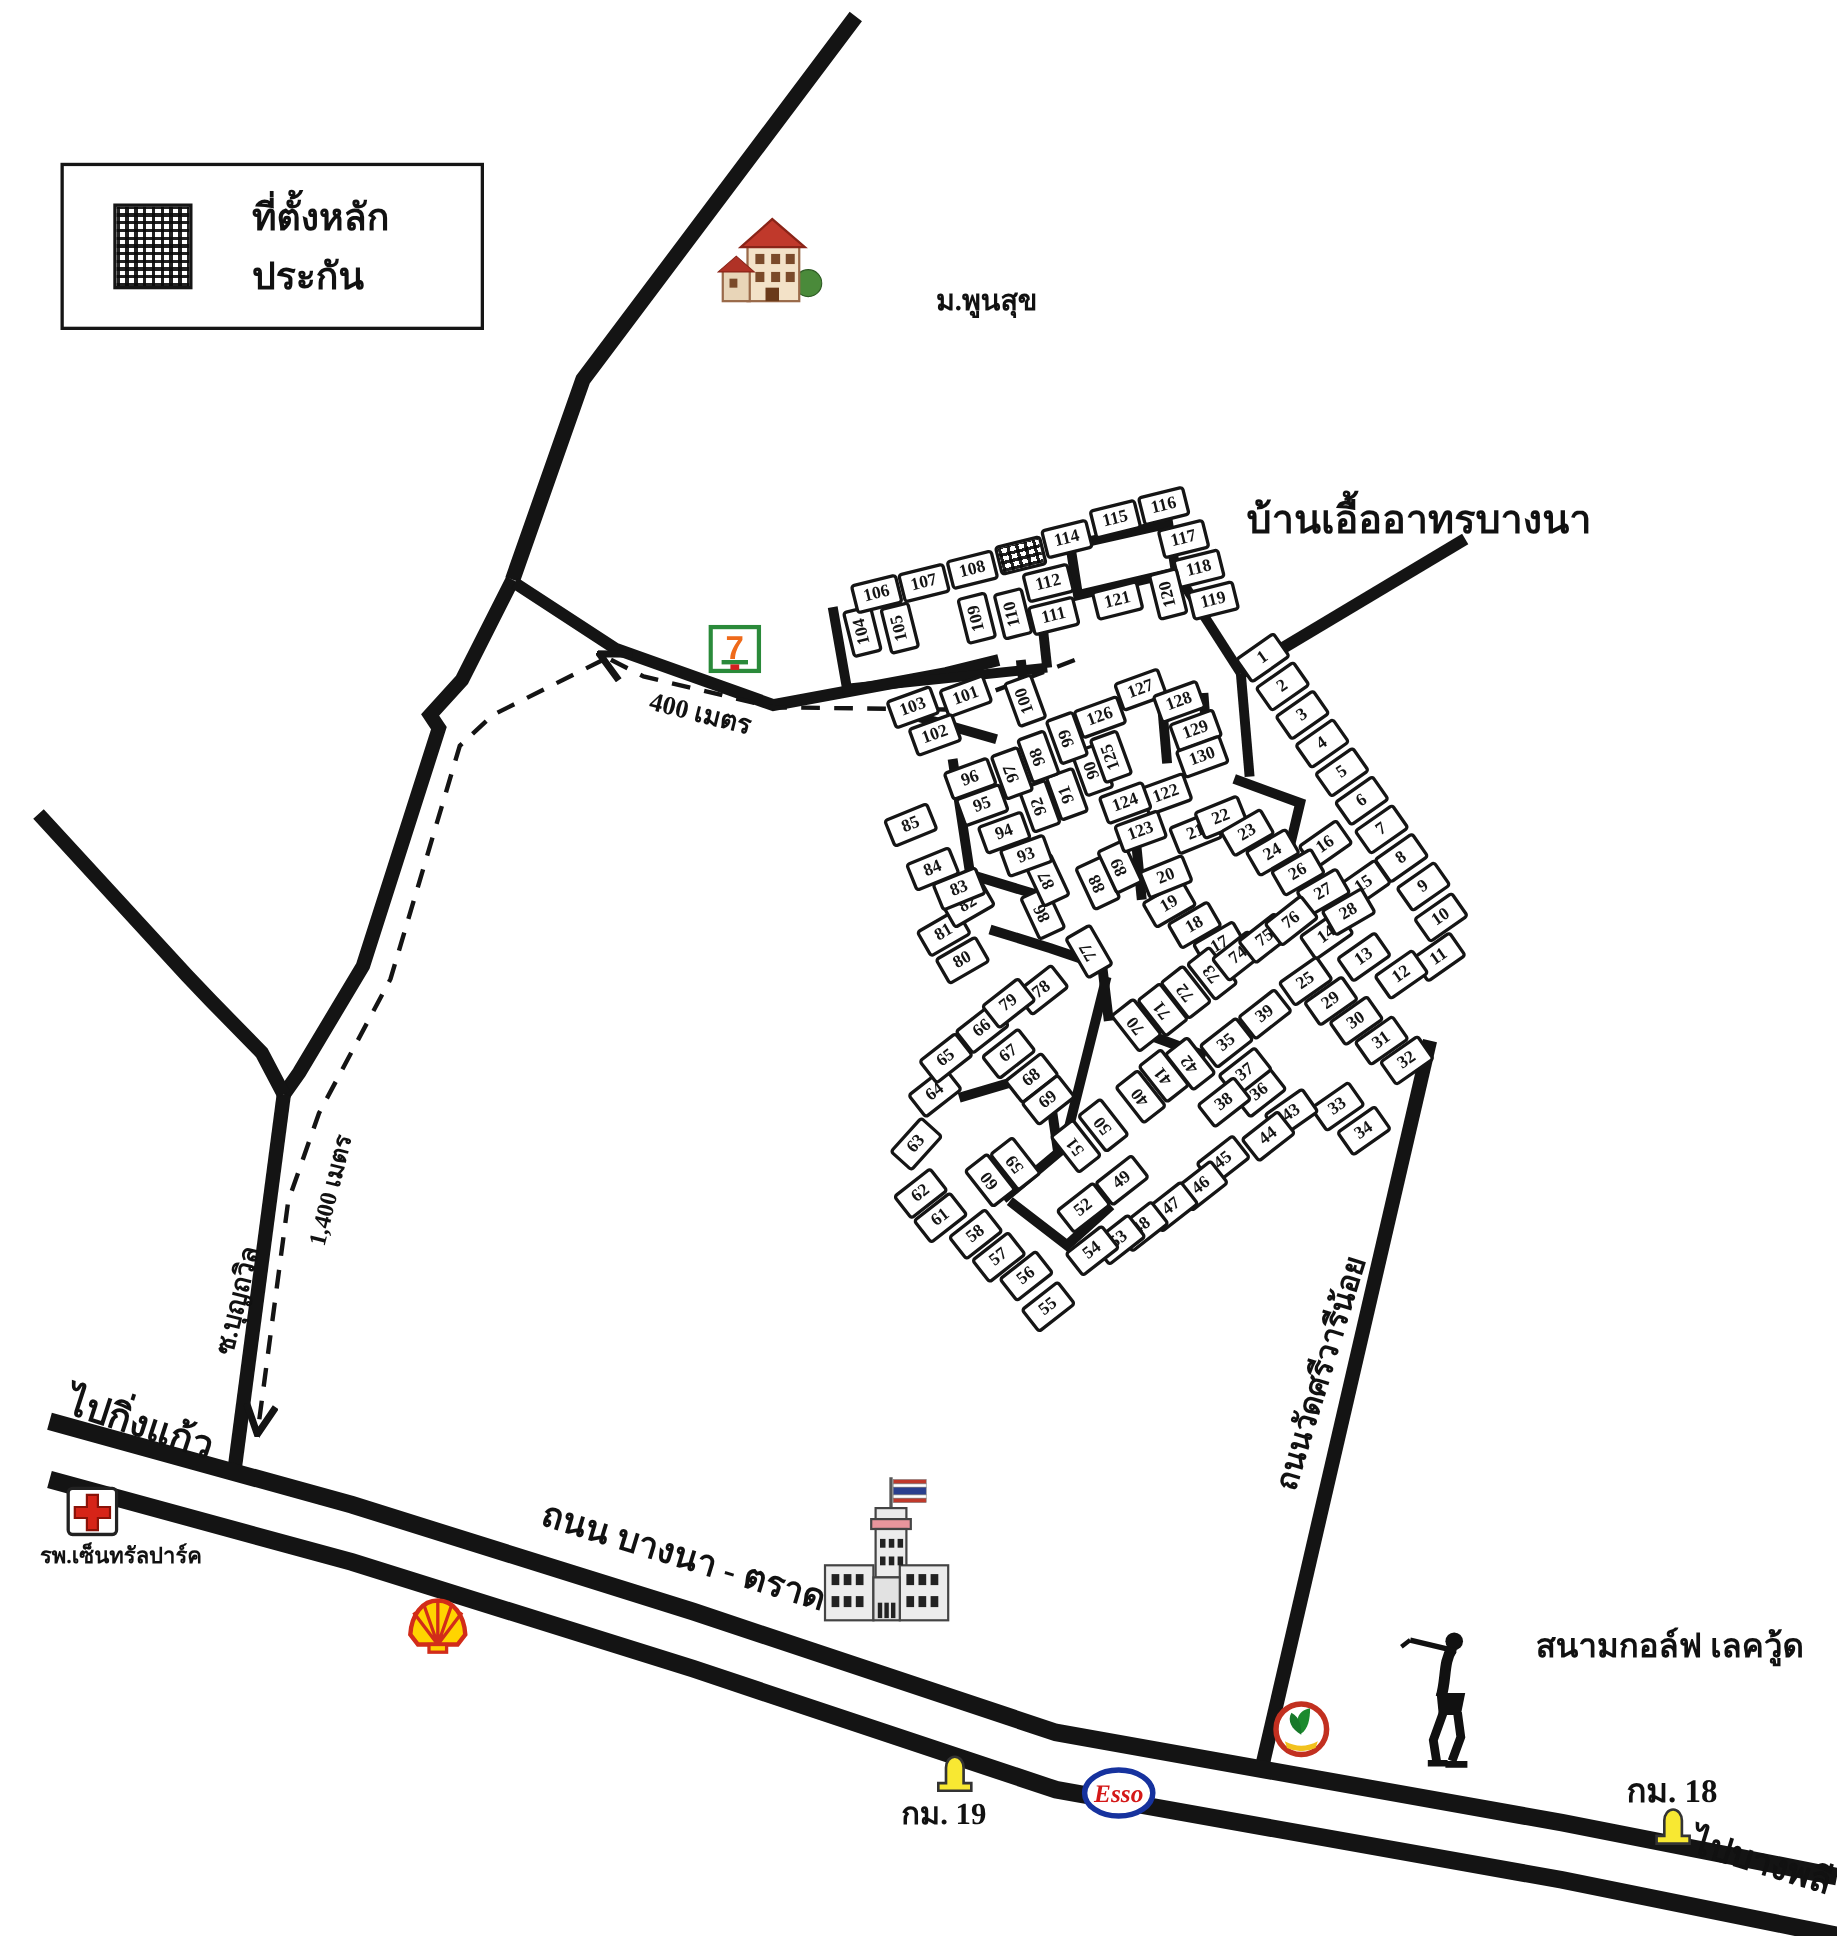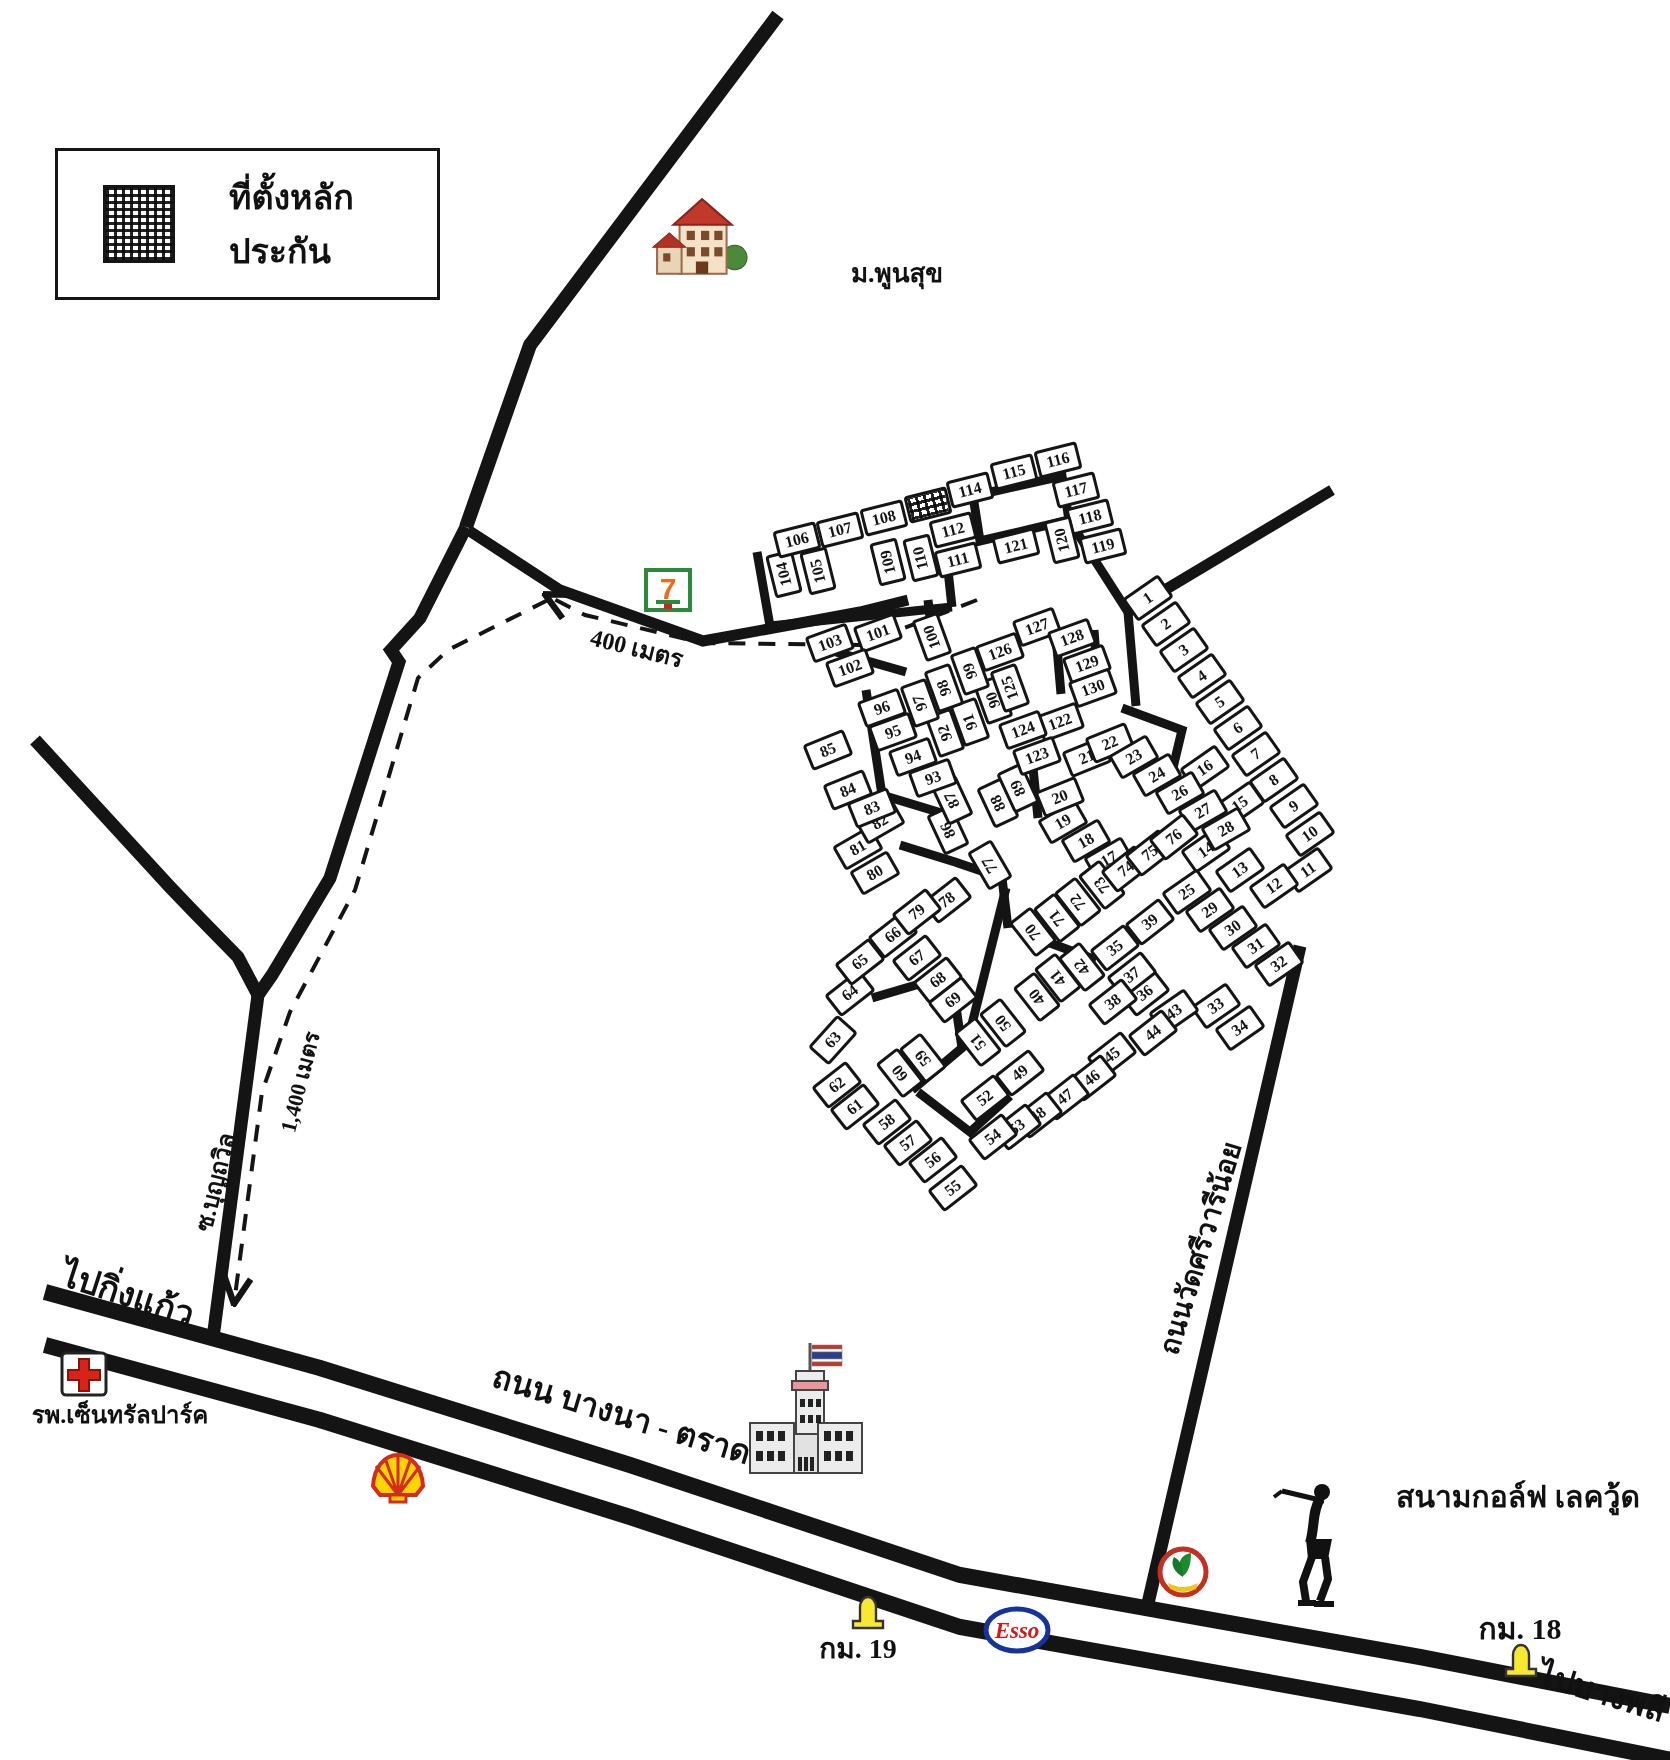--- a/index.html
+++ b/index.html
@@ -545,26 +545,27 @@
     <div class="lot" style="left: 1072px; top: 638px; transform: translate(-50%, -50%) rotate(-20deg);">
       <span>128</span>
     </div>
     <div class="lot" style="left: 1087px; top: 664px; transform: translate(-50%, -50%) rotate(-20deg);">
       <span>129</span>
     </div>
     <div class="lot" style="left: 1093px; top: 688px; transform: translate(-50%, -50%) rotate(-20deg);">
       <span>130</span>
     </div>
     <div class="maplabel" style="left: 897px; top: 272px; font-size: 26px; transform: translate(-50%, -50%) rotate(0deg);">ม.พูนสุข</div>
+    <div class="maplabel" style="left: 1290px; top: 472px; font-size: 36px; transform: translate(-50%, -50%) rotate(0deg);">บ้านเอื้ออาทรบางนา</div>
     <div class="maplabel" style="left: 637px; top: 648px; font-size: 24px; transform: translate(-50%, -50%) rotate(14deg);">400 เมตร</div>
     <div class="maplabel" style="left: 300px; top: 1082px; font-size: 22px; transform: translate(-50%, -50%) rotate(-76deg);">1,400 เมตร</div>
     <div class="maplabel" style="left: 215px; top: 1182px; font-size: 24px; transform: translate(-50%, -50%) rotate(-76deg);">ซ.บุญถวิล</div>
     <div class="maplabel" style="left: 1200px; top: 1248px; font-size: 28px; transform: translate(-50%, -50%) rotate(-73deg);">ถนนวัดศรีวารีน้อย</div>
     <div class="maplabel" style="left: 128px; top: 1294px; font-size: 34px; transform: translate(-50%, -50%) rotate(18deg);">ไปกิ่งแก้ว</div>
-    <div class="maplabel" style="left: 120px; top: 1414px; font-size: 24px; transform: translate(-50%, -50%) rotate(0deg);">รพ.เซ็นทรัลปาร์ค</div>
+    <div class="maplabel" style="left: 110px; top: 1414px; font-size: 20px; transform: translate(-50%, -50%) rotate(0deg);">รพ.เซ็นทรัลปาร์ค</div>
     <div class="maplabel" style="left: 622px; top: 1414px; font-size: 32px; transform: translate(-50%, -50%) rotate(17deg);">ถนน บางนา - ตราด</div>
     <div class="maplabel" style="left: 1518px; top: 1496px; font-size: 30px; transform: translate(-50%, -50%) rotate(0deg); text-align: right;">สนามกอล์ฟ เลควู้ด</div>
     <div class="maplabel" style="left: 858px; top: 1648px; font-size: 28px; transform: translate(-50%, -50%) rotate(0deg);">กม. 19</div>
     <div class="maplabel" style="left: 1520px; top: 1628px; font-size: 30px; transform: translate(-50%, -50%) rotate(0deg);">กม. 18</div>
     <div class="maplabel" style="left: 1602px; top: 1692px; font-size: 32px; transform: translate(-50%, -50%) rotate(17deg);">ไปบางพลี</div>
     <svg width="104" height="92" class="map-icon" style="left: 648px; top: 192px;">
       <use href="#sym-house"></use>
     </svg>
     <svg width="48" height="44" class="map-icon" style="left: 644px; top: 568px;">
       <use href="#sym-seven"></use>

